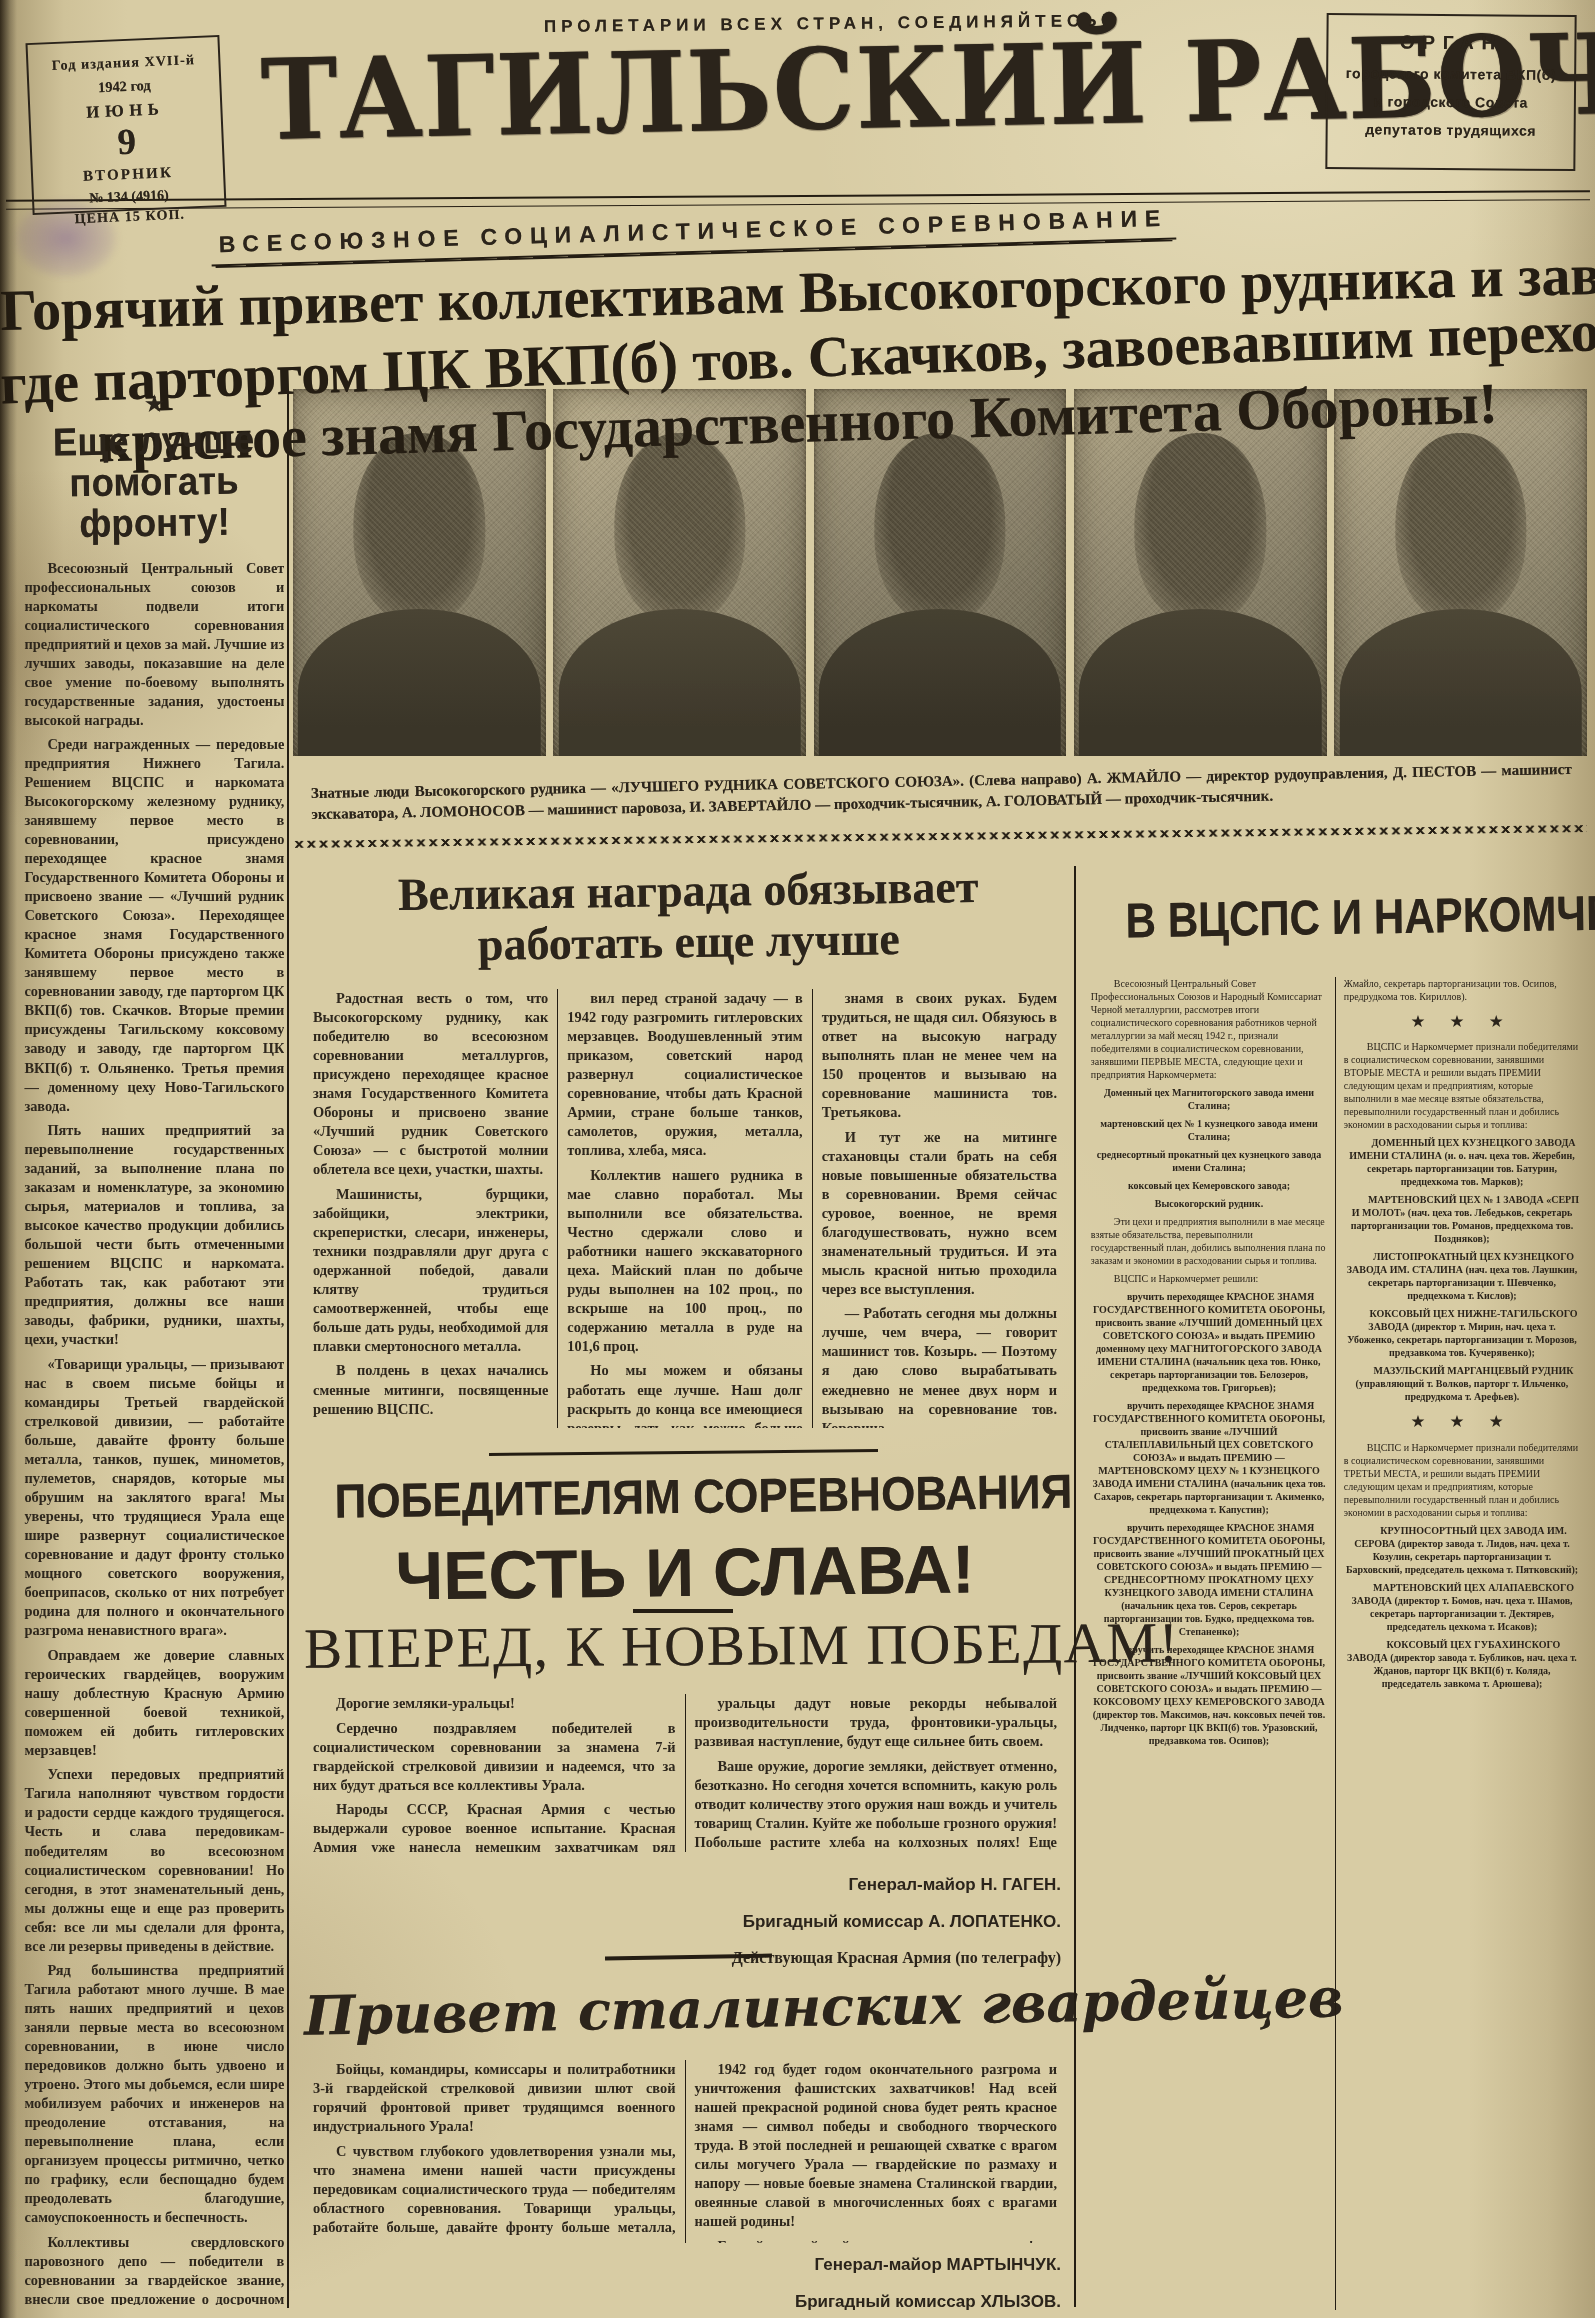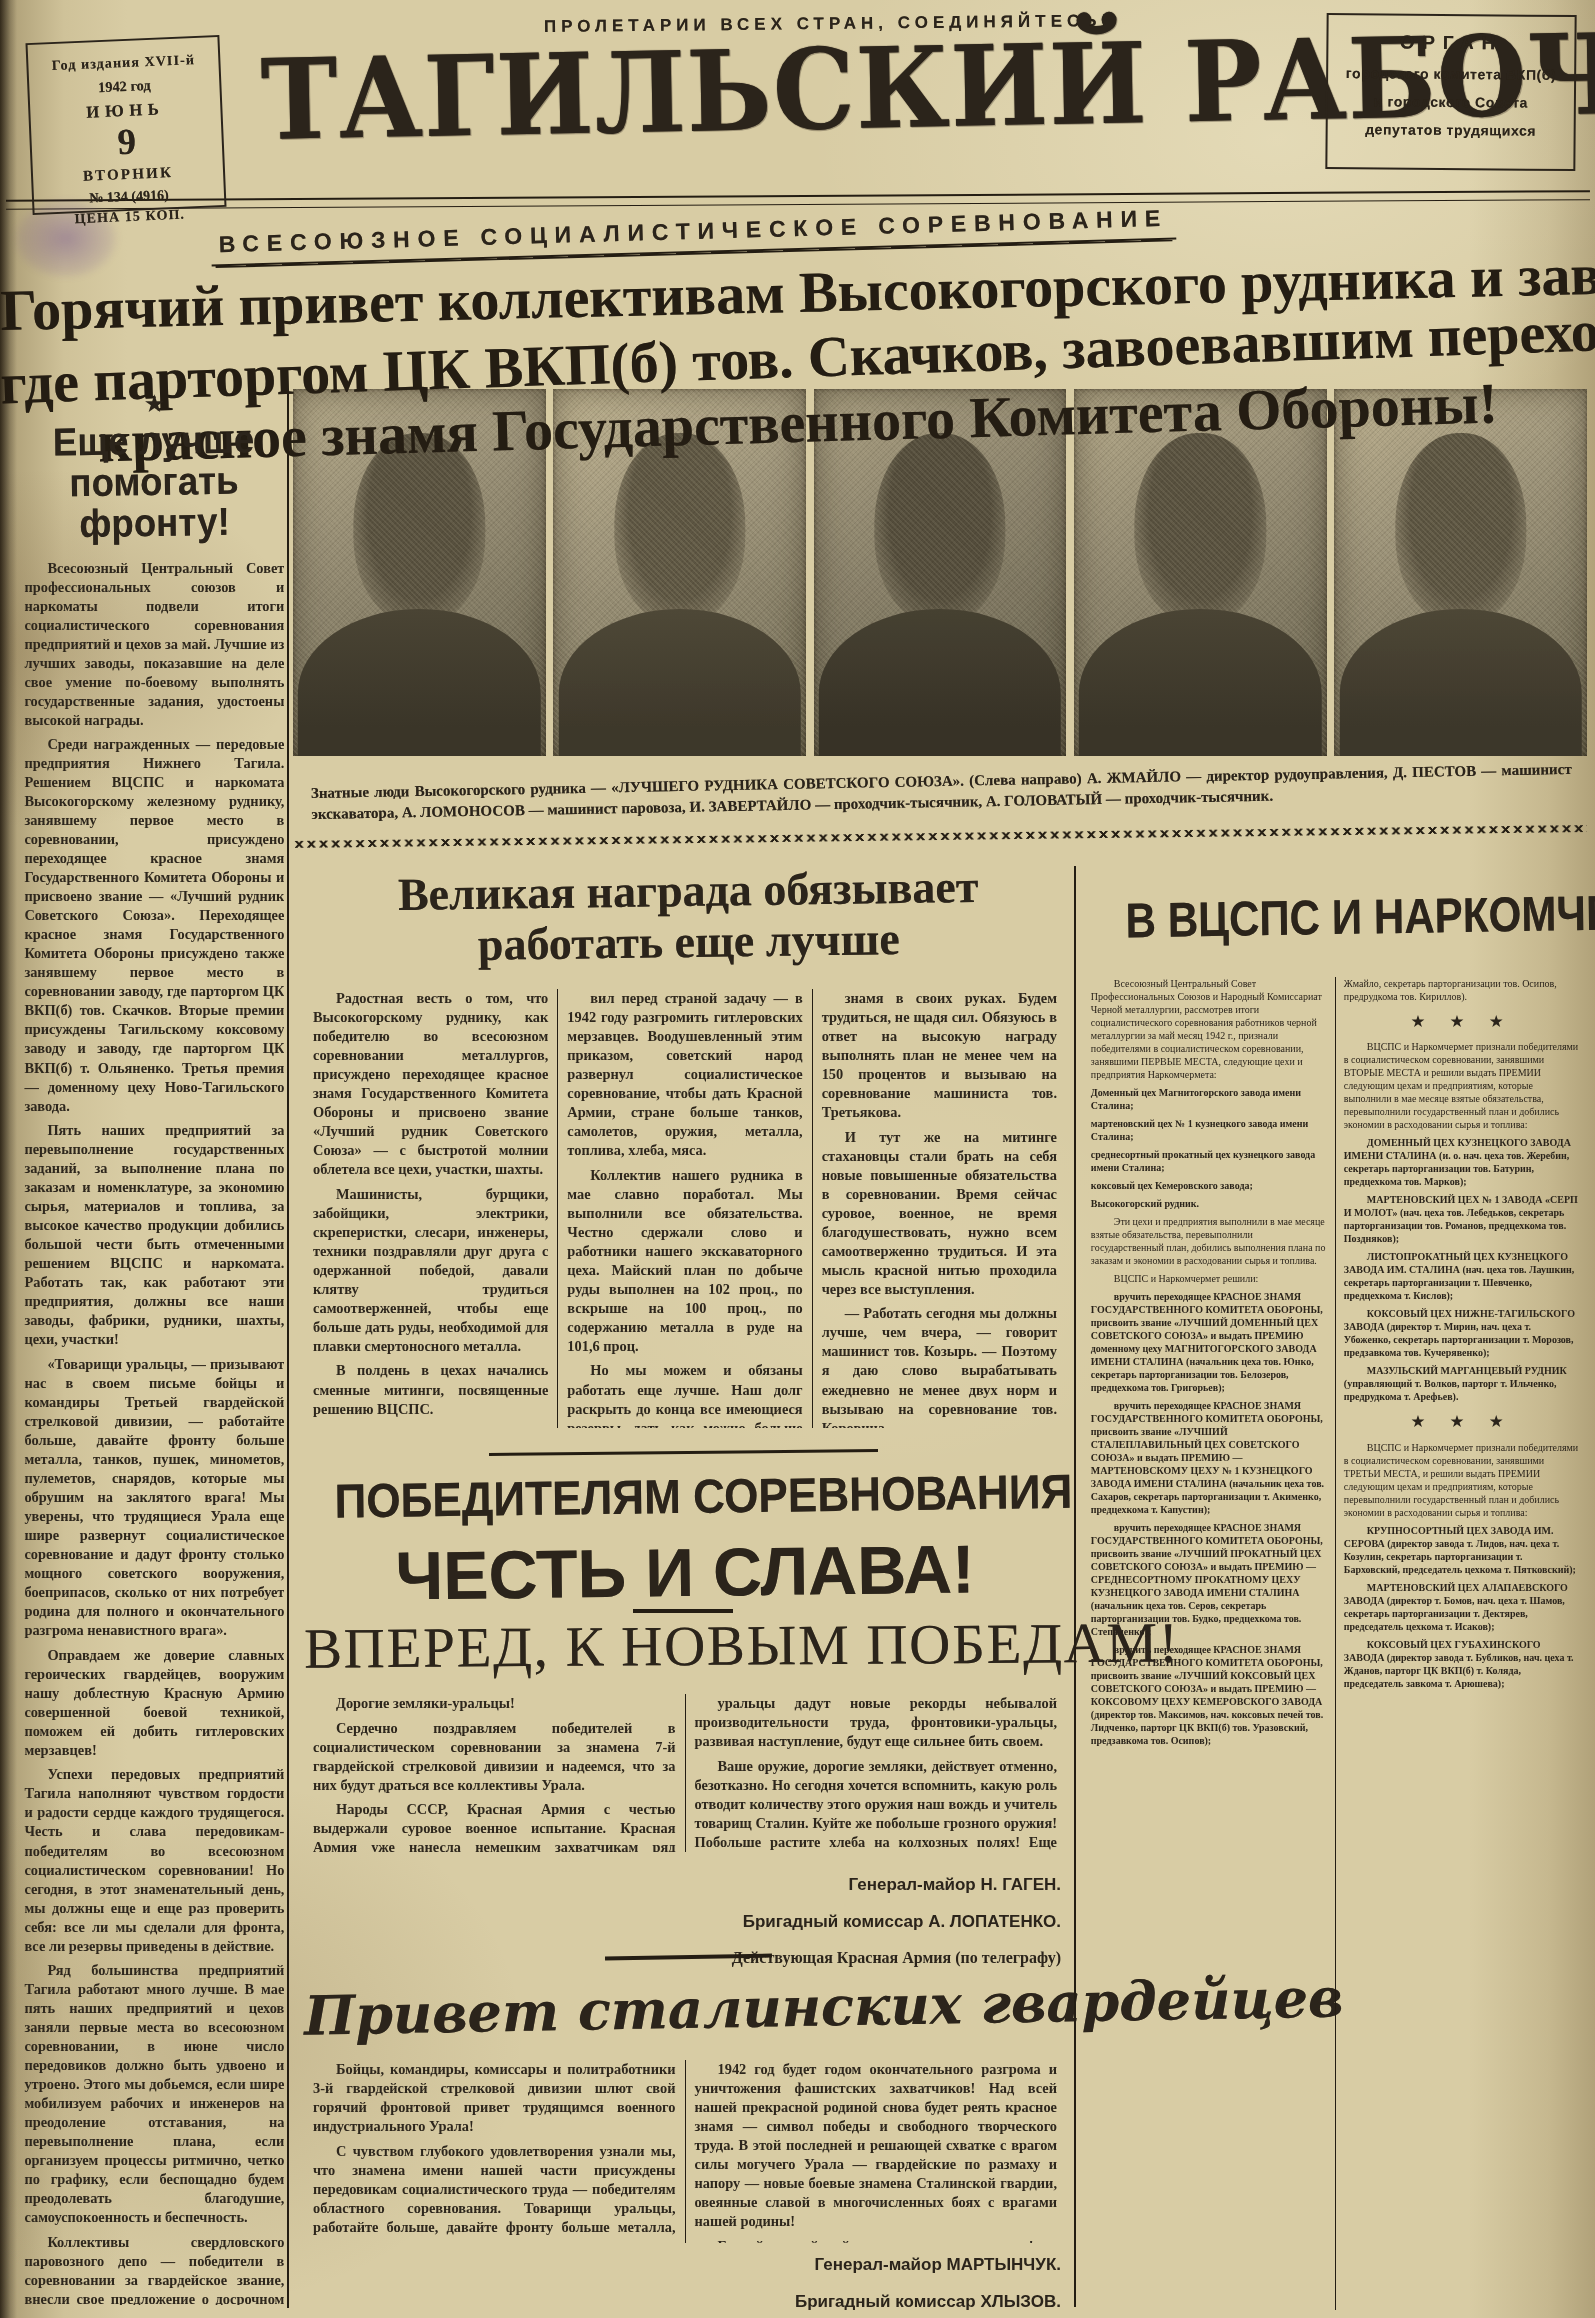--- a/index.html
+++ b/index.html
@@ -118,21 +118,21 @@
   .privet-cols .col{flex:1 1 0;padding:0 9px;overflow:hidden;}
   .privet-cols .col + .col{border-left:1.7px solid #241d13;}
   
   .vtsps-title{position:absolute;left:1091px;top:889px;width:494px;text-align:center;
     font-family:"Liberation Sans",sans-serif;font-weight:700;font-size:49px;transform:scaleX(.86) rotate(-.8deg);
     white-space:nowrap;}
   .vtsps-cols{position:absolute;left:1083px;top:977px;width:505px;height:1333px;display:flex;overflow:hidden;}
   .vtsps-cols .col{flex:1 1 0;padding:0 7.8px;overflow:hidden;}
   .vtsps-cols .col + .col{border-left:1.7px solid #241d13;}
   .vtsps-cols p{font-size:10px;line-height:1.30;margin:0 0 5px 0;}
-  .vtsps-cols p.entry{font-weight:700;}
+  .vtsps-cols p.entry{font-weight:700;text-align:center;}
   .vtsps-cols p.stars{text-align:center;font-size:16.7px;letter-spacing:10px;text-indent:0;margin:7.8px 0;}
 </style>
 </head>
 <body>
 
 <div class="page">
   <div class="stamp"></div>
 
   <div class="date-box ink">
     <div class="s1">Год издания XVII-й</div>
@@ -219,21 +219,21 @@
 
     </div>
     <div class="col">
       <p>вил перед страной задачу — в 1942 году разгромить гитлеровских мерзавцев. Воодушевленный этим приказом, советский народ развернул социалистическое соревнование, чтобы дать Красной Армии, стране больше танков, самолетов, оружия, металла, топлива, хлеба, мяса.</p>
       <p>Коллектив нашего рудника в мае славно поработал. Мы выполнили все обязательства. Честно сдержали слово и работники нашего экскаваторного цеха. Майский план по добыче руды выполнен на 102 проц., по вскрыше на 100 проц., по содержанию металла в руде на 101,6 проц.</p>
       <p>Но мы можем и обязаны работать еще лучше. Наш долг раскрыть до конца все имеющиеся резервы, дать как можно больше доброкачественной руды сверх плана. Пусть нашим ответом на присуждение славного сталинского знамени будут тысячи и тысячи тонн руды, добытые сверх плана.</p>
 
     </div>
     <div class="col">
       <p>знамя в своих руках. Будем трудиться, не щадя сил. Обязуюсь в ответ на высокую награду выполнять план не менее чем на 150 процентов и вызываю на соревнование машиниста тов. Третьякова.</p>
-      <p>И тут же на митинге стахановцы стали брать на себя новые повышенные обязательства в соревновании. Время сейчас суровое, военное, не время благодушествовать, нужно всем самоотверженно трудиться. И эта мысль красной нитью проходила через все выступления.</p>
+      <p>И тут же на митинге стахановцы стали брать на себя новые повышенные обязательства в соревновании. Время сейчас суровое, военное, не время благодушествовать, нужно всем знаменательный трудиться. И эта мысль красной нитью проходила через все выступления.</p>
       <p>— Работать сегодня мы должны лучше, чем вчера, — говорит машинист тов. Козырь. — Поэтому я даю слово вырабатывать ежедневно не менее двух норм и вызываю на соревнование тов. Коровина.</p>
 
     </div>
   </div>
 
   <div class="rule-short" style="left:489px;top:1451px;width:389px;transform:rotate(-.6deg);"></div>
   <div class="pobeda1 ink">ПОБЕДИТЕЛЯМ СОРЕВНОВАНИЯ</div>
   <div class="pobeda2 ink">ЧЕСТЬ И СЛАВА!</div>
   <div class="rule-mini" style="left:633px;top:1609px;width:100px;"></div>
 

